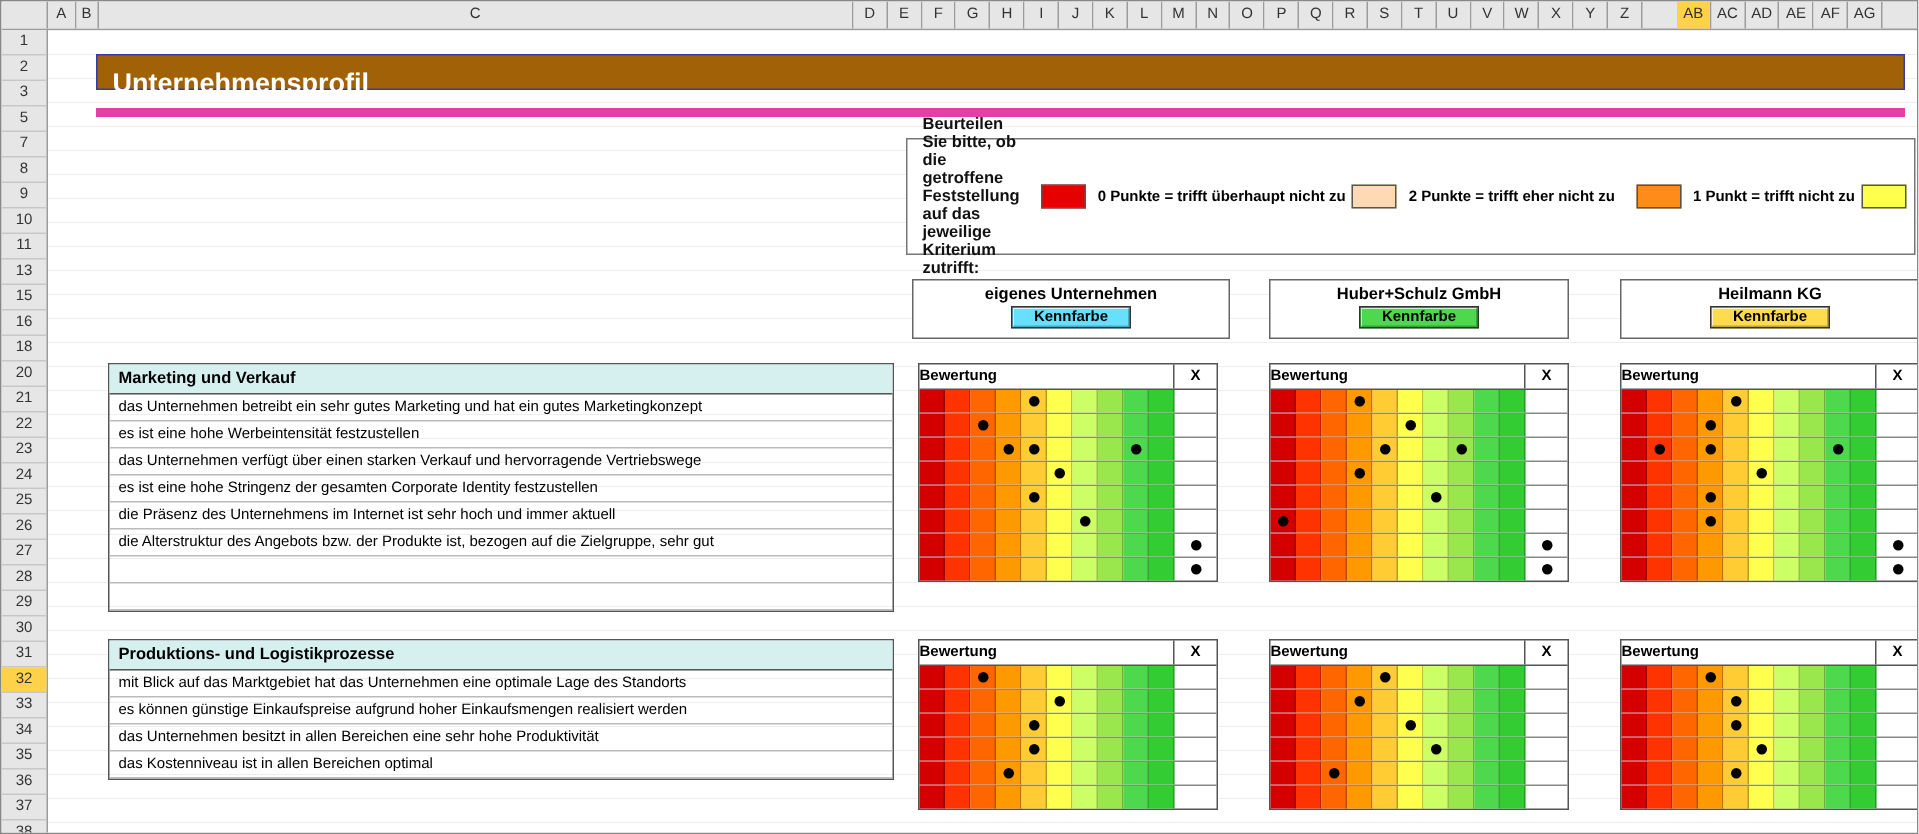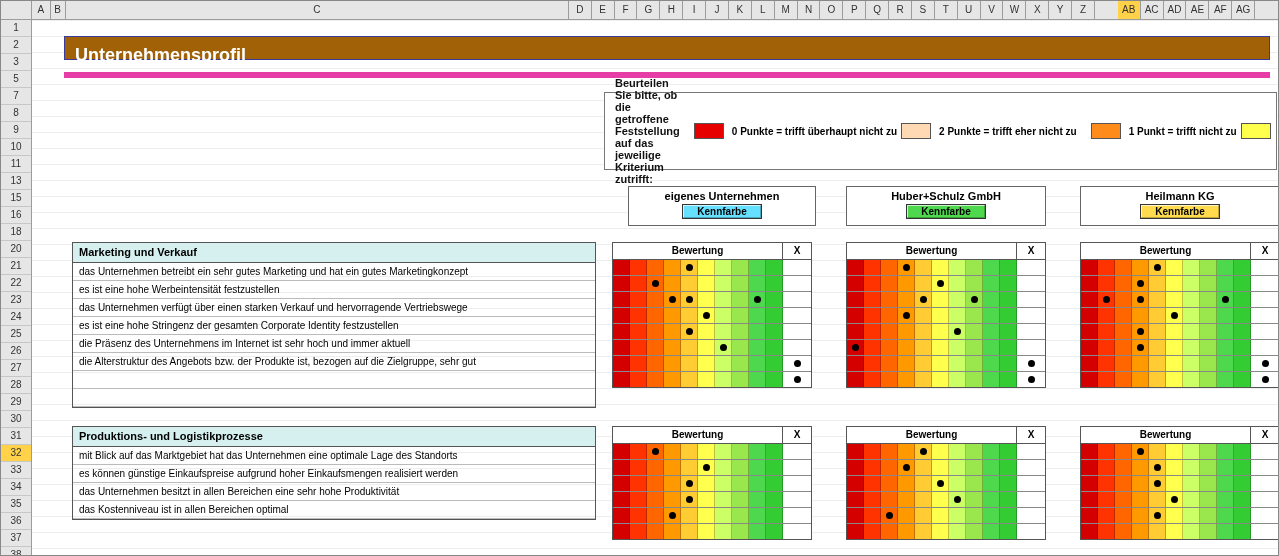--- a/index.html
+++ b/index.html
@@ -38,21 +38,21 @@
   .company .name{font-weight:bold;font-size:11px}
   .company .btn{display:inline-block;margin-top:2px;padding:1px 14px;font-weight:bold;font-size:10px;border:1px solid #333;box-shadow:inset -1px -1px 0 rgba(0,0,0,.25),inset 1px 1px 0 rgba(255,255,255,.7)}
   .btn-cyan{background:#66e0ff}.btn-green{background:#4dd84d}.btn-yellow{background:#ffdb4d}
   
   .crit{border:1px solid #555}
   .crit .hdr{background:#d6f0f0;font-weight:bold;padding:2px 6px;border-bottom:1px solid #555;height:15px;line-height:15px}
   .crit .row{padding:1px 6px;border-bottom:1px solid #bbb;height:15px;line-height:15px;font-size:10px;white-space:nowrap;overflow:hidden}
   
   .mat{border:1px solid #555;background:#fff}
   .mat .mh{display:flex;height:16px;border-bottom:1px solid #555}
-  .mat .mh .lbl{flex:1;text-align:center;font-weight:bold;font-size:10px;line-height:16px;border-right:1px solid #555}
+  .mat .mh .lbl{flex:1;text-align:left;font-weight:bold;font-size:10px;line-height:16px;border-right:1px solid #555}
   .mat .mh .x{width:28px;text-align:center;font-weight:bold;font-size:10px;line-height:16px}
   .mat .mr{display:flex;height:15px;border-bottom:1px solid #888}
   .mat .mr:last-child{border-bottom:none}
   .mat .cell{flex:1;border-right:1px solid rgba(0,0,0,.25);position:relative}
   .mat .cell:last-of-type{border-right:1px solid #555}
   .mat .xcell{width:28px;position:relative}
   .dot{position:absolute;top:50%;left:50%;width:7px;height:7px;margin:-3.5px 0 0 -3.5px;background:#000;border-radius:50%}
   
   .s0{background:#d40000}.s1{background:#ff3300}.s2{background:#ff6600}
   .s3{background:#ff9900}.s4{background:#ffcc33}.s5{background:#ffff4d}
@@ -169,21 +169,21 @@
               <span>3 Punkte = trifft eher zu</span>
             </div>
             <div class="legend-row">
               <span class="sw c-green"></span>
               <span>5 Punkte = trifft voll zu</span>
             </div>
           </div>
       </div>
 
       <div id="companies">
-          <div class="abs company" style="left: 596px; width: 188px;"><div class="name">eigenes Unternehmen</div><span class="btn btn-cyan">Kennfarbe</span></div>
+          <div class="abs company" style="left: 576px; width: 212px;"><div class="name">eigenes Unternehmen</div><span class="btn btn-cyan">Kennfarbe</span></div>
           <div class="abs company" style="left: 814px; width: 200px;"><div class="name">Huber+Schulz GmbH</div><span class="btn btn-green">Kennfarbe</span></div>
           <div class="abs company" style="left: 1048px; width: 200px;"><div class="name">Heilmann KG</div><span class="btn btn-yellow">Kennfarbe</span></div>
         </div>
 
       <div class="abs crit" style="left:40px;top:222px;width:524px" id="crit0">
           <div class="hdr">Marketing und Verkauf</div>
           <div class="row">das Unternehmen betreibt ein sehr gutes Marketing und hat ein gutes Marketingkonzept</div>
           <div class="row">es ist eine hohe Werbeintensität festzustellen</div>
           <div class="row">das Unternehmen verfügt über einen starken Verkauf und hervorragende Vertriebswege</div>
           <div class="row">es ist eine hohe Stringenz der gesamten Corporate Identity festzustellen</div>

